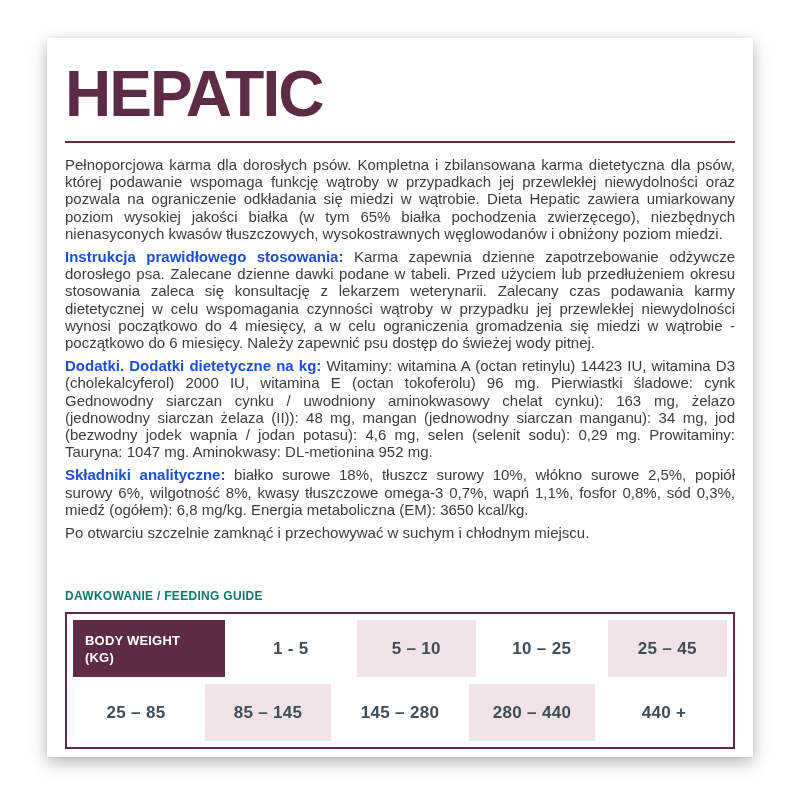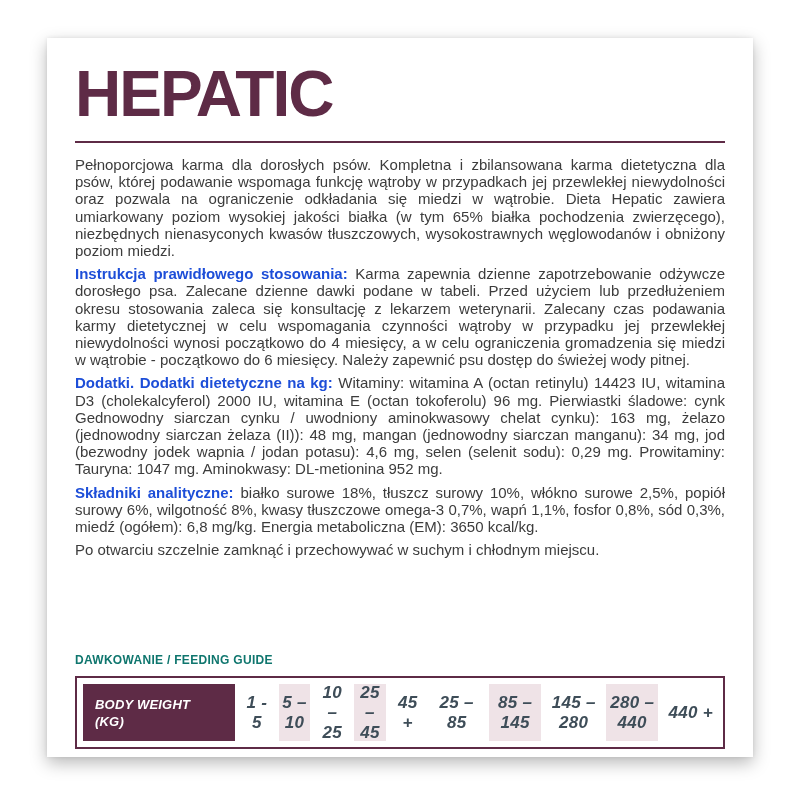--- a/index.html
+++ b/index.html
@@ -10,21 +10,21 @@
     position:relative;
     overflow:hidden;
   }
   .card{
     position:absolute;
     left:47px;top:38px;
     width:706px;height:719px;
     background:#ffffff;
     box-shadow:0 6px 16px rgba(0,0,0,0.28), 0 0 4px rgba(0,0,0,0.08);
     box-sizing:border-box;
-    padding:0 28px;
+    padding:0 18px;
     display:flex;
     flex-direction:column;
   }
   .title{
     margin:24px 0 0 0;
     font-size:64px;
     line-height:64px;
     font-weight:bold;
     letter-spacing:-2px;
     color:#5e2b46;
@@ -58,22 +58,22 @@
     font-weight:bold;
     letter-spacing:0.3px;
     color:#0f766e;
     margin:0 0 9px 0;
   }
   .ftable{
     border:2px solid #5e2b46;
     background:#ffffff;
     padding:6px;
     display:flex;
+    flex-direction:column;
     gap:7px;
-    font-style:italic;
   }
   .frow{
     display:flex;
     gap:6px;
     height:57px;
   }
   .flabel{
     width:152px;
     flex:0 0 152px;
     background:#5e2b46;
@@ -126,21 +126,20 @@
 
       <div class="frow">
         <div class="flabel">
           <div>BODY WEIGHT</div>
           <div>(KG)</div>
         </div>
         <div class="fcell">1 - 5</div>
         <div class="fcell pink">5 – 10</div>
         <div class="fcell">10 – 25</div>
         <div class="fcell pink">25 – 45</div>
-        <div class="fcell">45 +</div>
       </div>
 
       <div class="frow">
         <div class="fcell">25 – 85</div>
         <div class="fcell pink">85 – 145</div>
         <div class="fcell">145 – 280</div>
         <div class="fcell pink">280 – 440</div>
         <div class="fcell">440 +</div>
       </div>
 

